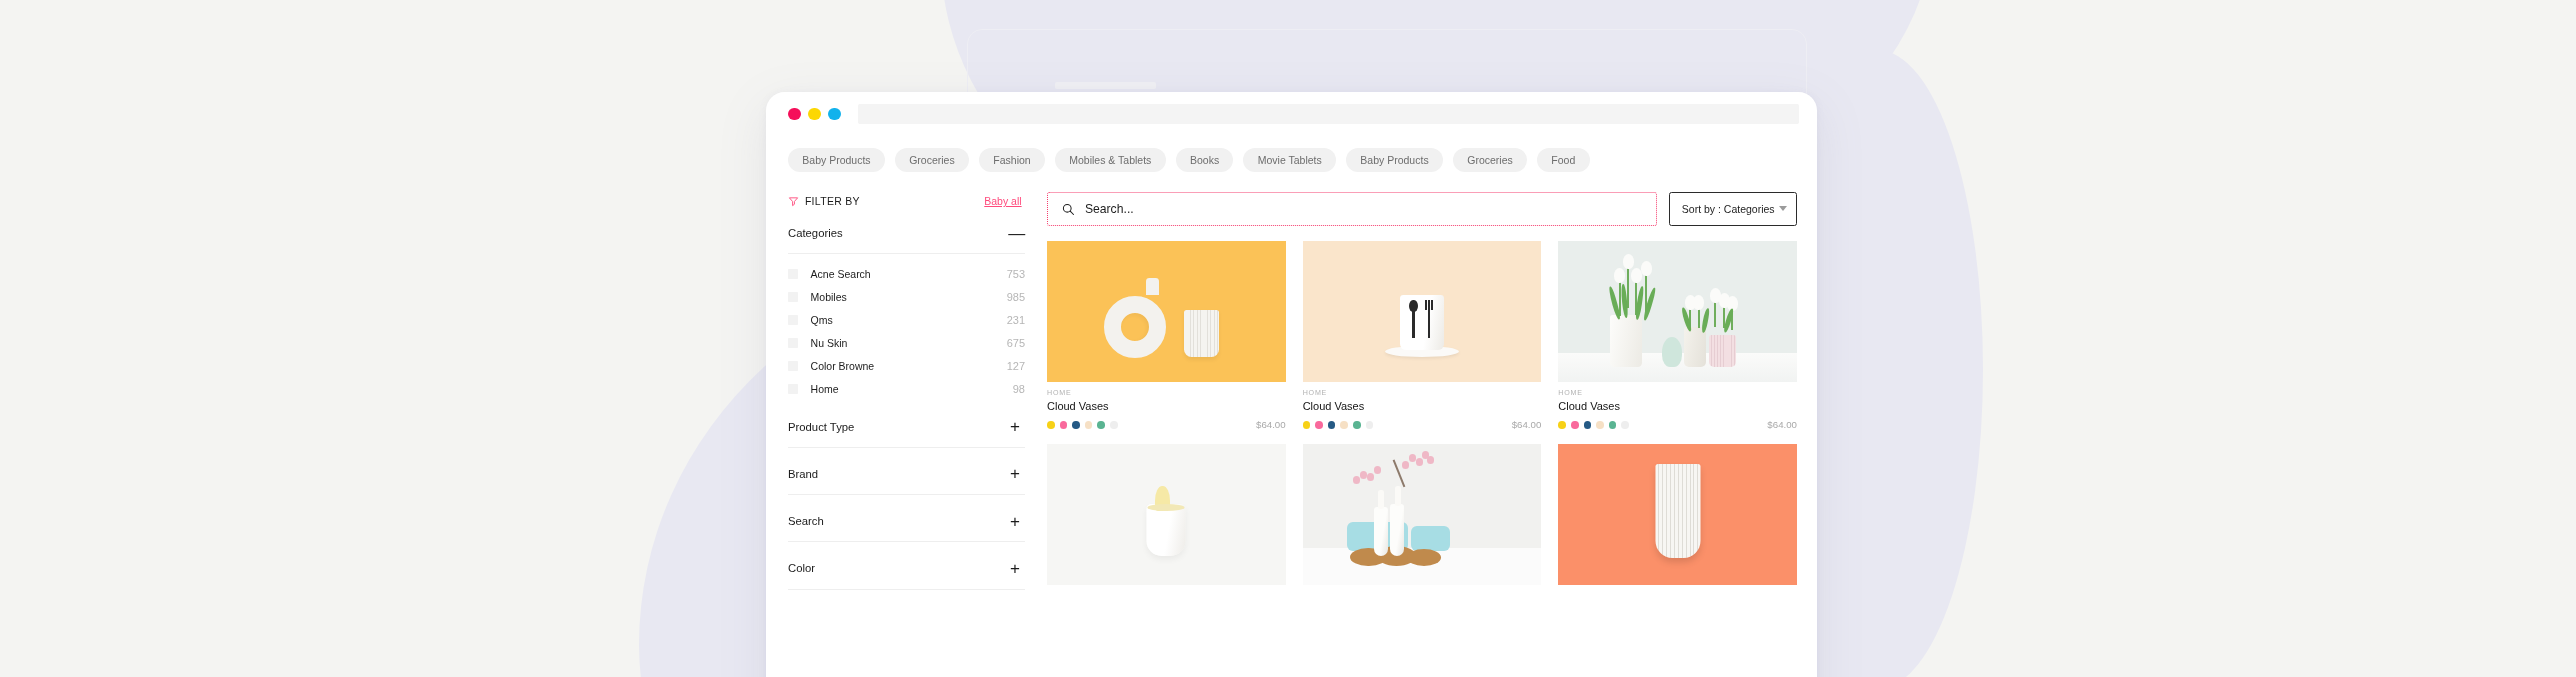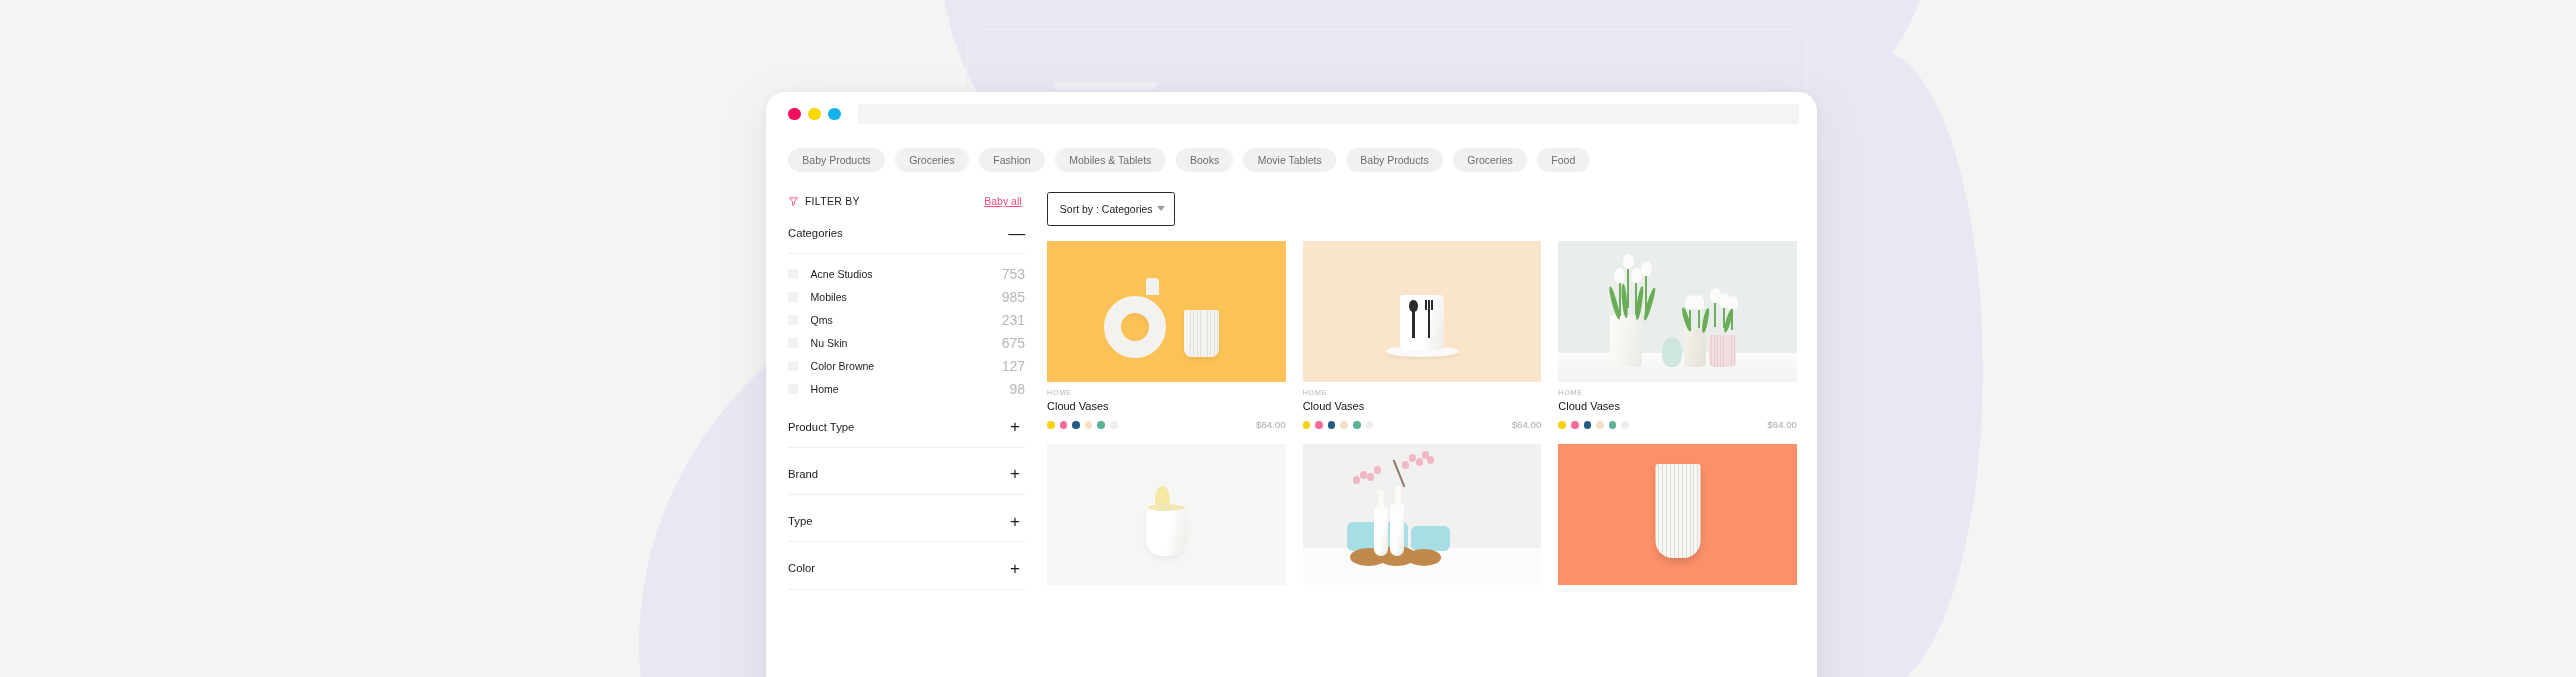--- a/index.html
+++ b/index.html
@@ -173,21 +173,21 @@
     cursor: pointer;
   }
   .cb {
     width: 10px; height: 10px;
     background: #f2f2f2;
     flex: 0 0 10px;
     margin-right: 12.6px;
     border-radius: 0.8px;
   }
   .cat-label { font-size: 10.5px; color: #1c1c1c; flex: 1 1 auto; }
-  .cat-count { font-size: 14px; color: #b6b6b6; }
+  .cat-count { font-size: 11px; color: #b6b6b6; }
 
   
   #main { flex: 1 1 auto; min-width: 0; }
 
   #toolbar {
     display: flex;
     align-items: center;
     gap: 11.8px;
     padding-top: 1.7px;
   }
@@ -427,21 +427,21 @@
 
       <div class="filter-section">
         <div class="filter-section-head">
           <span class="filter-section-title">Categories</span>
           <span class="toggle-sign">—</span>
         </div>
         <div class="section-rule"></div>
         <div id="category-list">
             <div class="category-row">
               <span class="cb"></span>
-              <span class="cat-label">Acne Studios</span>
+              <span class="cat-label">Acne Search</span>
               <span class="cat-count">753</span>
             </div>
             <div class="category-row">
               <span class="cb"></span>
               <span class="cat-label">Mobiles</span>
               <span class="cat-count">985</span>
             </div>
             <div class="category-row">
               <span class="cb"></span>
               <span class="cat-label">Qms</span>
@@ -475,40 +475,47 @@
           </div>
           <div class="filter-section">
             <div class="filter-section-head">
               <span class="filter-section-title">Brand</span>
               <span class="toggle-sign">+</span>
             </div>
             <div class="section-rule"></div>
           </div>
           <div class="filter-section">
             <div class="filter-section-head">
-              <span class="filter-section-title">Type</span>
+              <span class="filter-section-title">Search</span>
               <span class="toggle-sign">+</span>
             </div>
             <div class="section-rule"></div>
           </div>
           <div class="filter-section">
             <div class="filter-section-head">
               <span class="filter-section-title">Color</span>
               <span class="toggle-sign">+</span>
             </div>
             <div class="section-rule"></div>
           </div>
         </div>
 
     </aside>
 
     <section id="main">
 
       <div id="toolbar">
 
+        <div id="search-box">
+          <svg width="14.3" height="14.3" viewBox="0 0 24 24">
+            <circle cx="10.5" cy="10.5" r="6.5" fill="none" stroke="#1d1d1d" stroke-width="1.7"></circle>
+            <line x1="15.4" y1="15.4" x2="21" y2="21" stroke="#1d1d1d" stroke-width="1.7" stroke-linecap="round"></line>
+          </svg>
+          <span id="search-placeholder">Search...</span>
+        </div>
 
         <div id="sort-select">
           <span id="sort-label">Sort by : Categories</span>
           <span class="caret"></span>
         </div>
 
       </div>
 
       <div id="product-grid">
           <div class="product-card">

